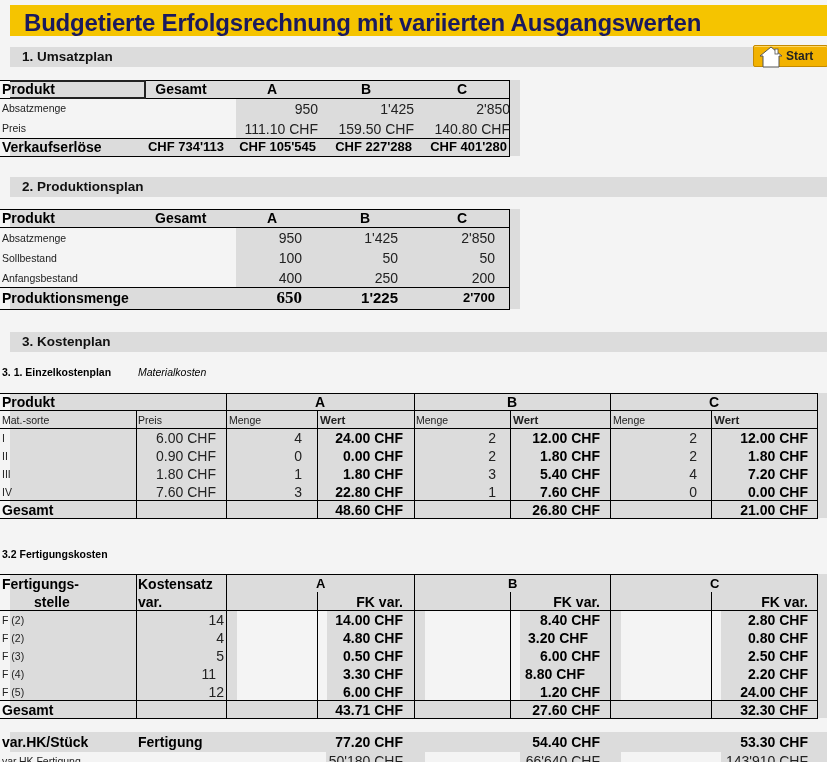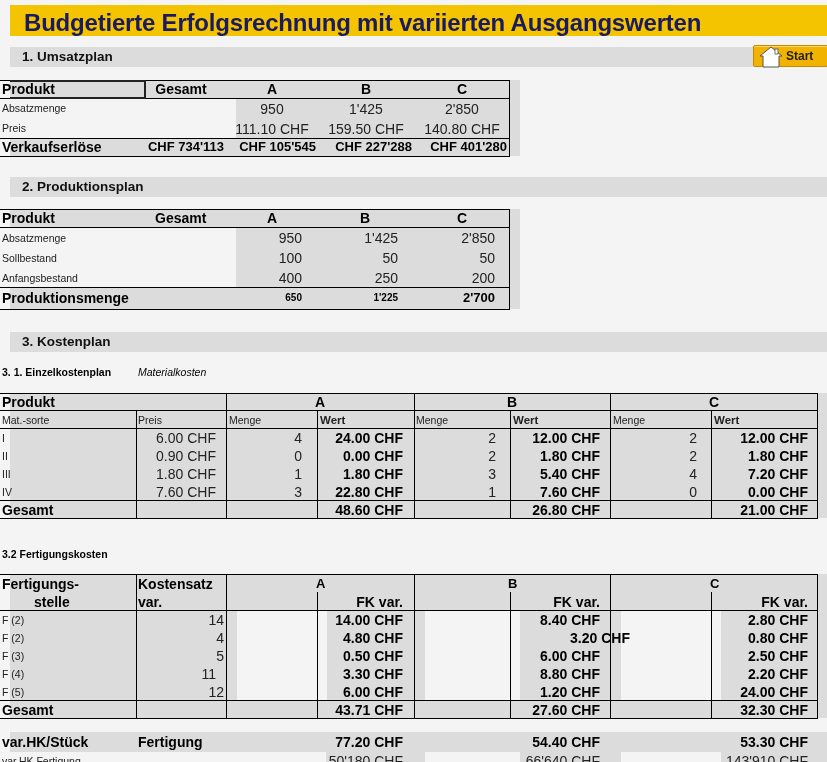--- a/index.html
+++ b/index.html
@@ -18,21 +18,21 @@
   .bold { font-weight:bold; }
   .small { font-size:10.5px; color:#222; }
   .r { text-align:right; }
   .c { text-align:center; }
   .gray { background:#dcdcdc; }
   .light { background:#f4f4f4; }
   .hline { position:absolute; height:0; border-top:1px solid #000; }
   .vline { position:absolute; width:0; border-left:1px solid #000; }
   .sub { font-size:10.5px; font-weight:bold; }
   .ital { font-style:italic; font-size:10.5px; }
-  .numtxt { color:#222; }
+  .numtxt { color:#222;text-align:right; }
 </style>
 </head>
 <body>
 
 <div class="abs title-bar">
   <div class="abs title-text">Budgetierte Erfolgsrechnung mit variierten Ausgangswerten</div>
 </div>
 
 <div class="abs section-bar" style="top:47px;">
   <div class="abs section-text">1. Umsatzplan</div>
@@ -109,22 +109,22 @@
   <div class="cell r numtxt" style="left:226px;top:249px;width:76px;">100</div>
   <div class="cell r numtxt" style="left:318px;top:249px;width:80px;">50</div>
   <div class="cell r numtxt" style="left:414px;top:249px;width:81px;">50</div>
 
   <div class="cell small" style="left:2px;top:269px;">Anfangsbestand</div>
   <div class="cell r numtxt" style="left:226px;top:269px;width:76px;">400</div>
   <div class="cell r numtxt" style="left:318px;top:269px;width:80px;">250</div>
   <div class="cell r numtxt" style="left:414px;top:269px;width:81px;">200</div>
 
   <div class="cell bold" style="left:2px;top:289px;">Produktionsmenge</div>
-  <div class="cell bold r" style="left:226px;top:289px;width:76px;font-size:10px;">650</div>
-  <div class="cell bold r" style="left:318px;top:289px;width:80px;font-size:10px;">1'225</div>
+  <div class="cell bold r" style="left:226px;top:289px;width:76px;font-size:17px;font-family:Liberation Serif, serif;">650</div>
+  <div class="cell bold r" style="left:318px;top:289px;width:80px;font-size:15px;">1'225</div>
   <div class="cell bold r" style="left:414px;top:289px;width:81px;font-size:13px;">2'700</div>
 </div>
 
 <div class="abs section-bar" style="top:332px;">
   <div class="abs section-text">3. Kostenplan</div>
 </div>
 <div class="cell sub" style="left:2px;top:363px;">3. 1. Einzelkostenplan</div>
 <div class="cell ital" style="left:138px;top:363px;">Materialkosten</div>
 
 <div>
@@ -244,35 +244,35 @@
     <div class="cell small" style="left:2px;top:611px;">F (2)</div>
     <div class="cell r numtxt" style="left:136px;top:611px;width:88px;">14</div>
     <div class="cell r bold" style="left:317px;top:611px;width:86px;">14.00 CHF</div>
     <div class="cell r bold" style="left:510px;top:611px;width:90px;">8.40 CHF</div>
     <div class="cell r bold" style="left:711px;top:611px;width:97px;">2.80 CHF</div>
   </div>
   <div>
     <div class="cell small" style="left:2px;top:629px;">F (2)</div>
     <div class="cell r numtxt" style="left:136px;top:629px;width:88px;">4</div>
     <div class="cell r bold" style="left:317px;top:629px;width:86px;">4.80 CHF</div>
-    <div class="cell r bold" style="left:540px;top:629px;width:90px;">3.20 CHF</div>
+    <div class="cell r bold" style="left:498px;top:629px;width:90px;">3.20 CHF</div>
     <div class="cell r bold" style="left:711px;top:629px;width:97px;">0.80 CHF</div>
   </div>
   <div>
     <div class="cell small" style="left:2px;top:647px;">F (3)</div>
     <div class="cell r numtxt" style="left:136px;top:647px;width:88px;">5</div>
     <div class="cell r bold" style="left:317px;top:647px;width:86px;">0.50 CHF</div>
     <div class="cell r bold" style="left:510px;top:647px;width:90px;">6.00 CHF</div>
     <div class="cell r bold" style="left:711px;top:647px;width:97px;">2.50 CHF</div>
   </div>
   <div>
     <div class="cell small" style="left:2px;top:665px;">F (4)</div>
     <div class="cell r numtxt" style="left:128px;top:665px;width:88px;padding-left:38px;">11</div>
     <div class="cell r bold" style="left:317px;top:665px;width:86px;">3.30 CHF</div>
-    <div class="cell r bold" style="left:510px;top:665px;width:90px;">8.80 CHF</div>
+    <div class="cell r bold" style="left:510px;top:665px;width:90px;text-align:center;">8.80 CHF</div>
     <div class="cell r bold" style="left:711px;top:665px;width:97px;">2.20 CHF</div>
   </div>
   <div>
     <div class="cell small" style="left:2px;top:683px;">F (5)</div>
     <div class="cell r numtxt" style="left:136px;top:683px;width:88px;">12</div>
     <div class="cell r bold" style="left:317px;top:683px;width:86px;">6.00 CHF</div>
     <div class="cell r bold" style="left:510px;top:683px;width:90px;">1.20 CHF</div>
     <div class="cell r bold" style="left:711px;top:683px;width:97px;">24.00 CHF</div>
   </div>
   <div>

